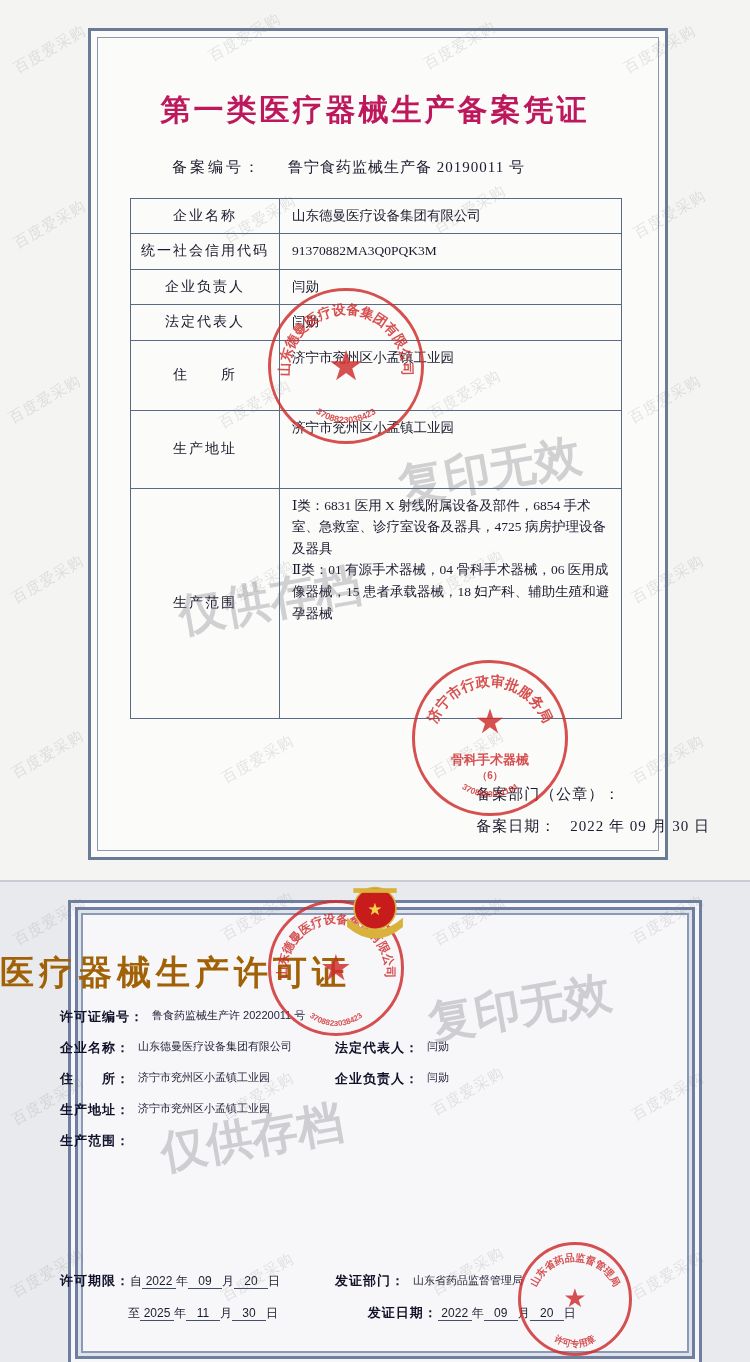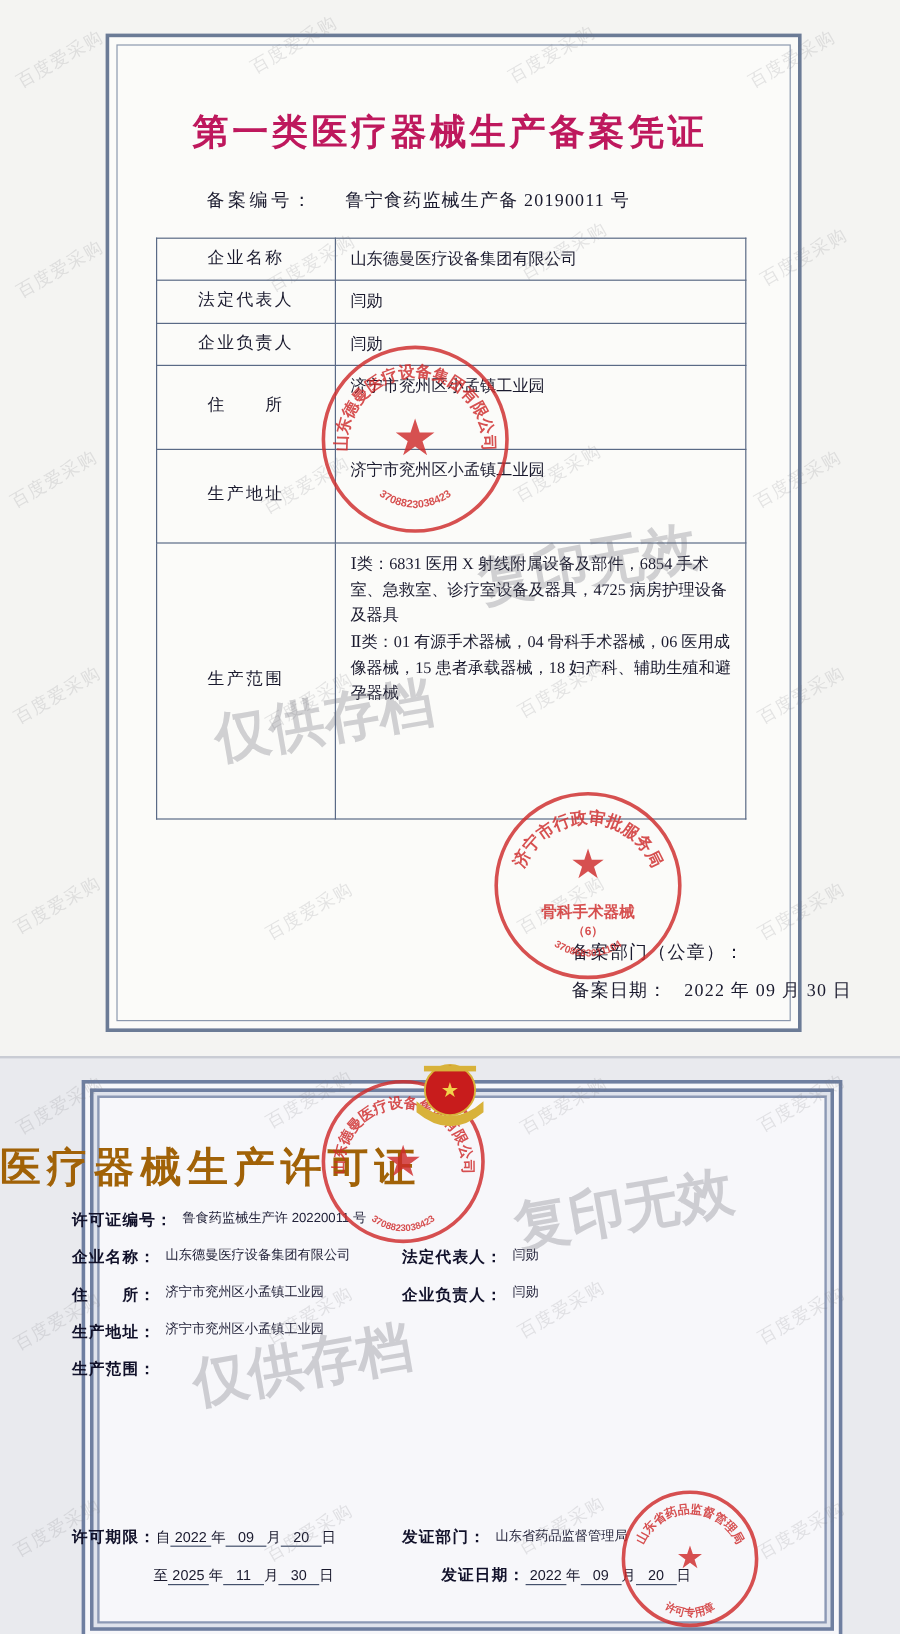--- a/index.html
+++ b/index.html
@@ -187,25 +187,29 @@
     <span class="lbl">备案编号：</span><span class="val">鲁宁食药监械生产备 20190011 号</span>
   </div>
 
   <table class="d1-table">
     <tbody>
         <tr class="r-h1">
       <td class="k">企业名称</td>
       <td class="v">山东德曼医疗设备集团有限公司</td>
     </tr>
     <tr class="r-h2">
-      <td class="k">法定代表人</td>
-      <td class="v">闫勋</td>
+      <td class="k">统一社会信用代码</td>
+      <td class="v">91370882MA3Q0PQK3M</td>
     </tr>
     <tr class="r-h2">
       <td class="k">企业负责人</td>
+      <td class="v">闫勋</td>
+    </tr>
+    <tr class="r-h2">
+      <td class="k">法定代表人</td>
       <td class="v">闫勋</td>
     </tr>
     <tr class="r-addr">
       <td class="k">住　　所</td>
       <td class="v">济宁市兖州区小孟镇工业园</td>
     </tr>
     <tr class="r-prod">
       <td class="k">生产地址</td>
       <td class="v">济宁市兖州区小孟镇工业园</td>
     </tr>

